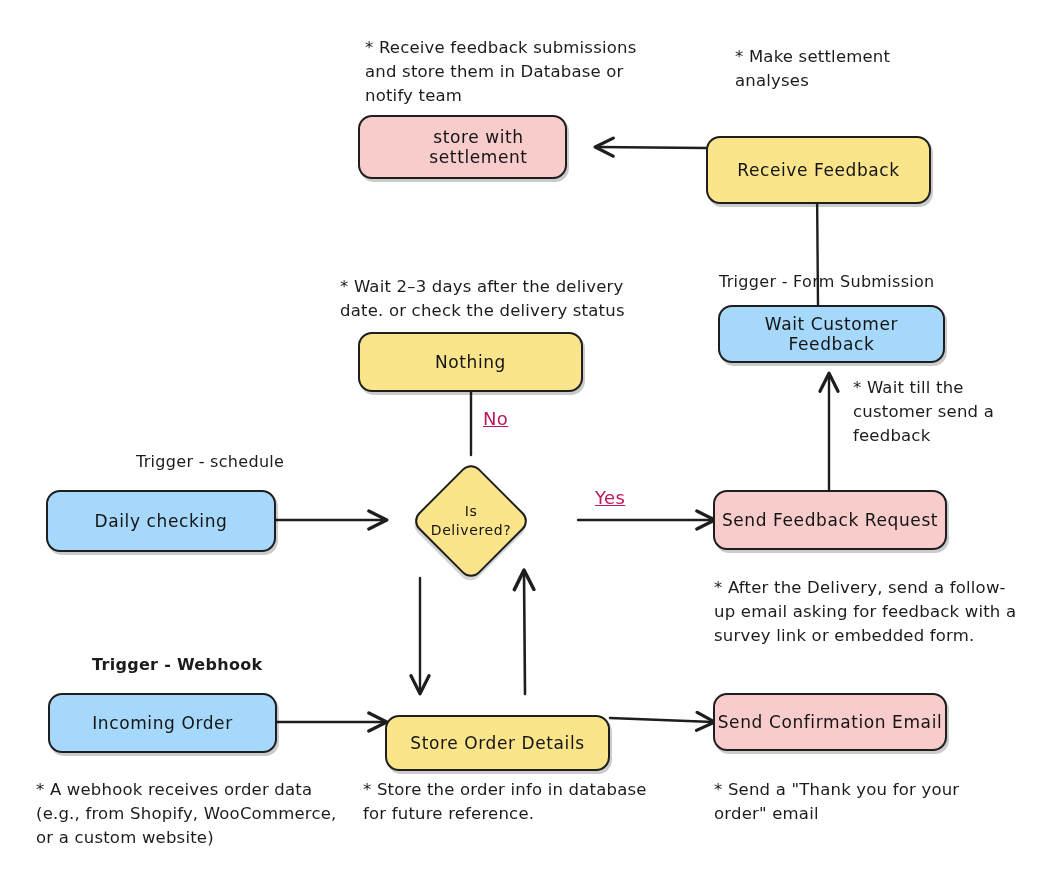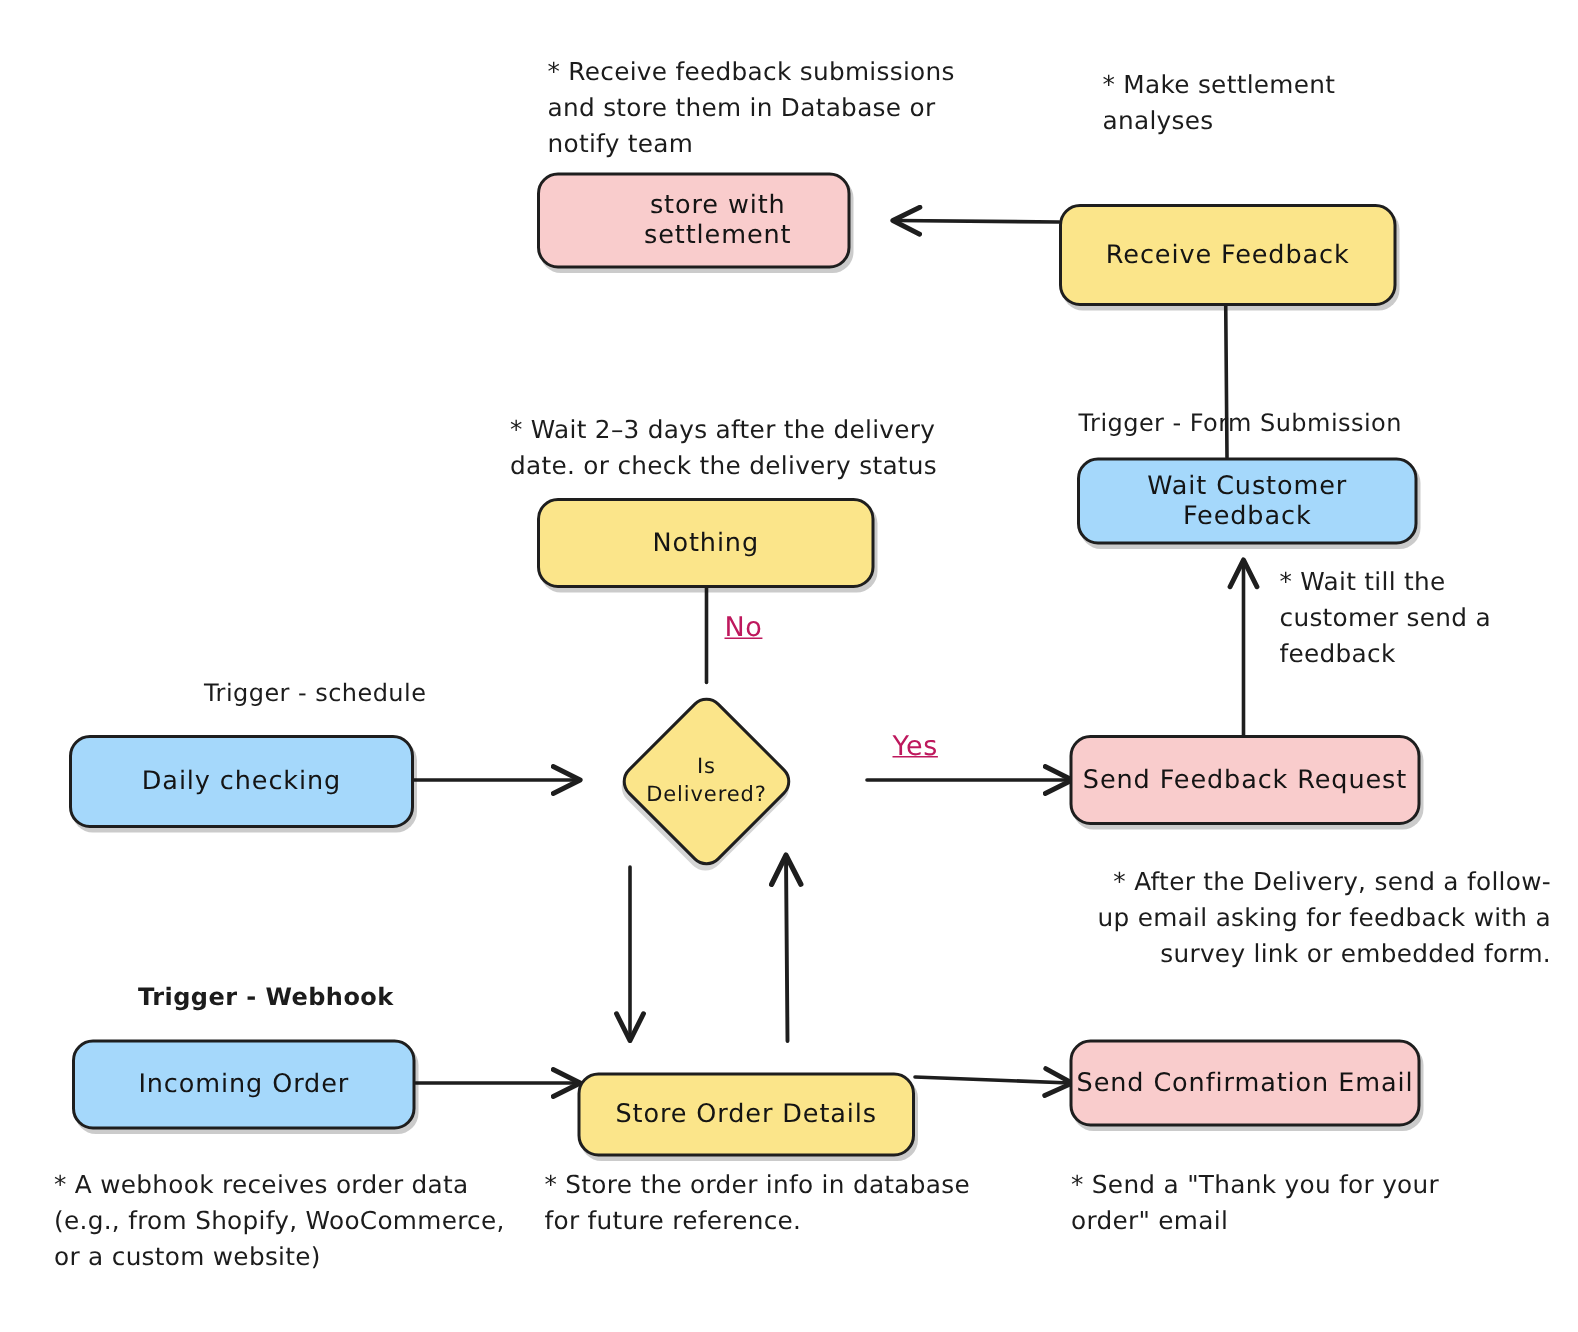--- a/index.html
+++ b/index.html
@@ -128,21 +128,21 @@
   <div class="annotation" style="left:735px; top:45px; width:220px;">* Make settlement
 analyses</div>
 
   <div class="annotation" style="left:340px; top:258px; width:300px;margin-top:17px;">* Wait 2–3 days after the delivery
 date. or check the delivery status</div>
 
   <div class="annotation" style="left:853px; top:376px; width:180px;">* Wait till the
 customer send a
 feedback</div>
 
-  <div class="annotation" style="left:714px; top:576px; width:320px;text-align:right;">* After the Delivery, send a follow-
+  <div class="annotation" style="left:714px; top:576px; width:320px;">* After the Delivery, send a follow-
 up email asking for feedback with a
 survey link or embedded form.</div>
 
   <div class="annotation" style="left:36px; top:778px; width:305px;">* A webhook receives order data
 (e.g., from Shopify, WooCommerce,
 or a custom website)</div>
 
   <div class="annotation" style="left:363px; top:778px; width:300px;">* Store the order info in database
 for future reference.</div>
 

